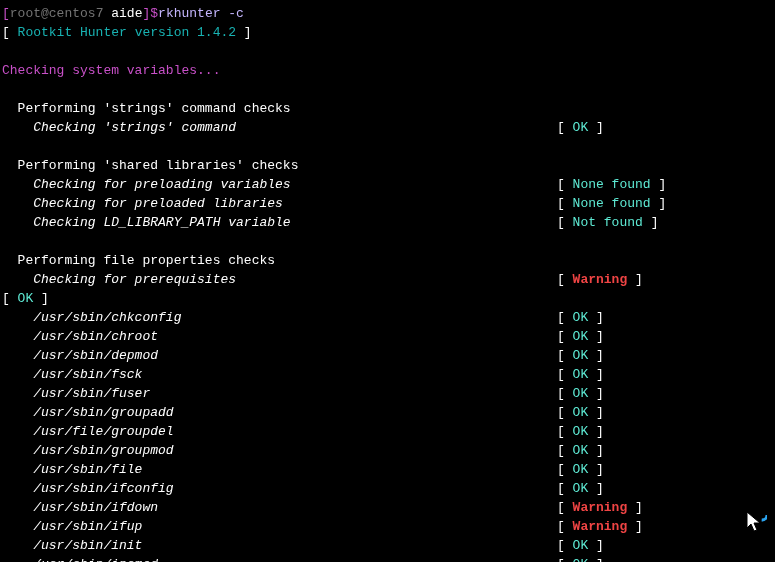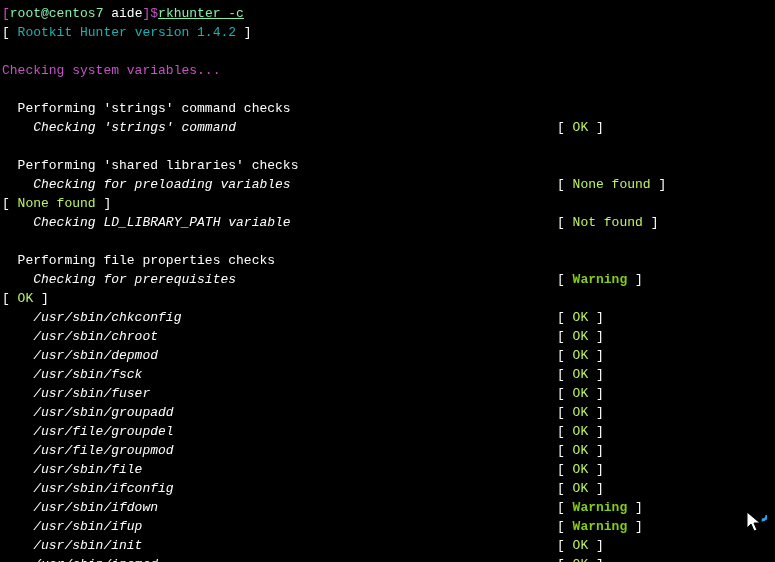--- a/index.html
+++ b/index.html
@@ -10,28 +10,28 @@
     line-height: 19px;
     color: #ffffff;
     width: 775px;
     height: 562px;
     overflow: hidden;
     position: relative;
     padding: 4px 2px;
   }
   .line { white-space: pre; }
   .prompt-bracket { color: #c850c8; }
-  .prompt-user { color: #86efac; }
+  .prompt-user { color: #737373; }
   .prompt-dollar { color: #c850c8; }
-  .cmd { color: #86efac; text-decoration: underline; }
+  .cmd { color: #c4b5fd; }
   .cyan { color: #18b2b2; }
   .magenta { color: #c850c8; }
   .white { color: #ffffff; }
-  .green { color: #bef264; }
-  .red { color: #84cc16; font-weight: bold; }
+  .green { color: #5eead4; }
+  .red { color: #ef4444; font-weight: bold; }
   .row { display: flex; }
   .row .label { width: 555px; white-space: pre; font-style: italic; }
   .row .status { white-space: pre; color: #ffffff; }
   .cursor-wrap {
     position: absolute;
     right: 8px;
     bottom: 28px;
     width: 24px;
     height: 24px;
   }
@@ -60,20 +60,21 @@
 
 <div class="line"> </div>
 
 <div class="line white">  Performing 'shared libraries' checks</div>
 <div id="sec2-rows">
     <div class="row">
       <span class="label white">    Checking for preloading variables</span>
       <span class="status"><span class="white">[ </span><span class="green">None found</span><span class="white"> ]</span></span>
     </div>
     <div class="row">
+      <span class="label white">    Checking for preloaded libraries</span>
       <span class="status"><span class="white">[ </span><span class="green">None found</span><span class="white"> ]</span></span>
     </div>
     <div class="row">
       <span class="label white">    Checking LD_LIBRARY_PATH variable</span>
       <span class="status"><span class="white">[ </span><span class="green">Not found</span><span class="white"> ]</span></span>
     </div>
   </div>
 
 <div class="line"> </div>
 
@@ -108,21 +109,21 @@
     </div>
     <div class="row">
       <span class="label white">    /usr/sbin/groupadd</span>
       <span class="status"><span class="white">[ </span><span class="green">OK</span><span class="white"> ]</span></span>
     </div>
     <div class="row">
       <span class="label white">    /usr/file/groupdel</span>
       <span class="status"><span class="white">[ </span><span class="green">OK</span><span class="white"> ]</span></span>
     </div>
     <div class="row">
-      <span class="label white">    /usr/file/groupmod</span>
+      <span class="label white">    /usr/sbin/groupmod</span>
       <span class="status"><span class="white">[ </span><span class="green">OK</span><span class="white"> ]</span></span>
     </div>
     <div class="row">
       <span class="label white">    /usr/sbin/file</span>
       <span class="status"><span class="white">[ </span><span class="green">OK</span><span class="white"> ]</span></span>
     </div>
     <div class="row">
       <span class="label white">    /usr/sbin/ifconfig</span>
       <span class="status"><span class="white">[ </span><span class="green">OK</span><span class="white"> ]</span></span>
     </div>

